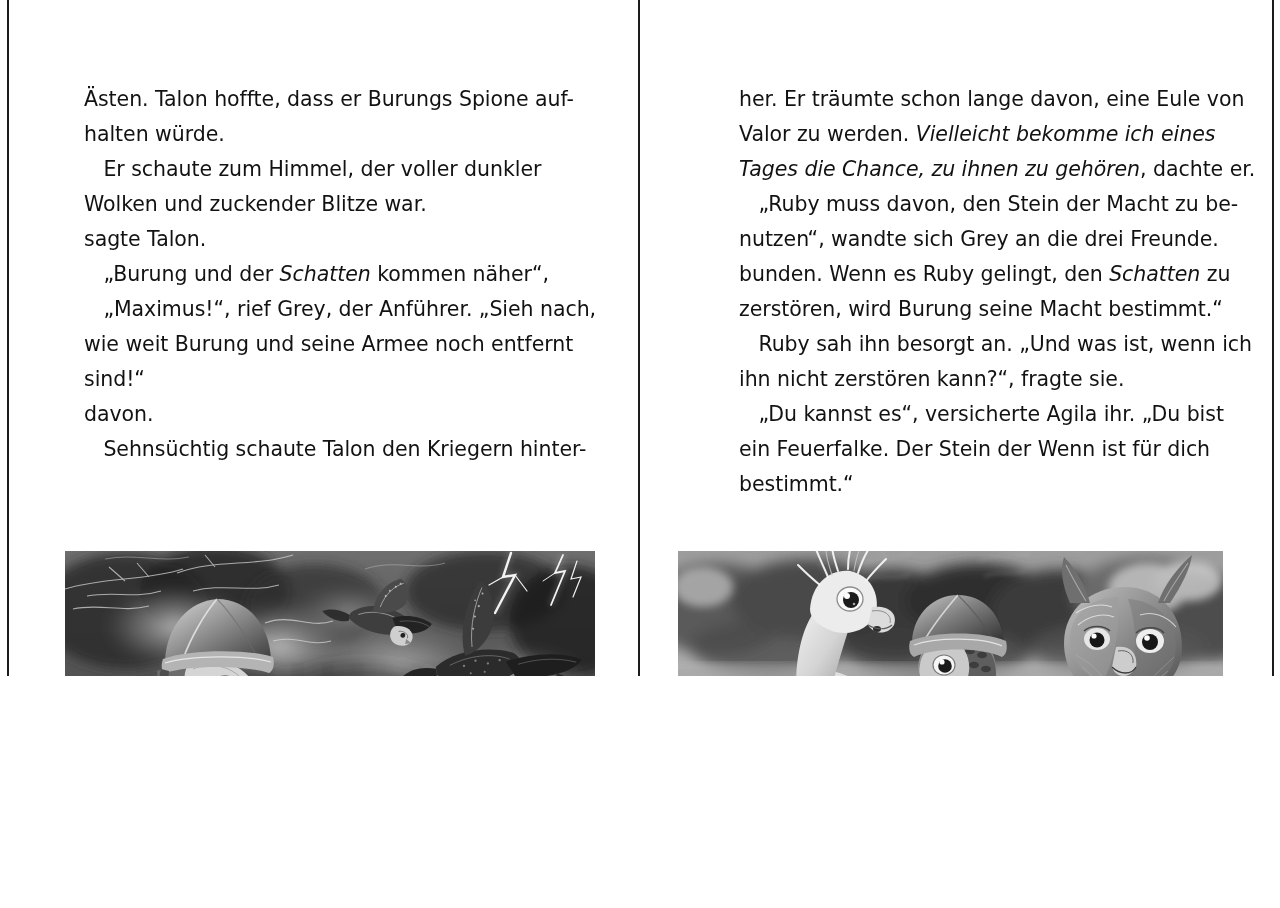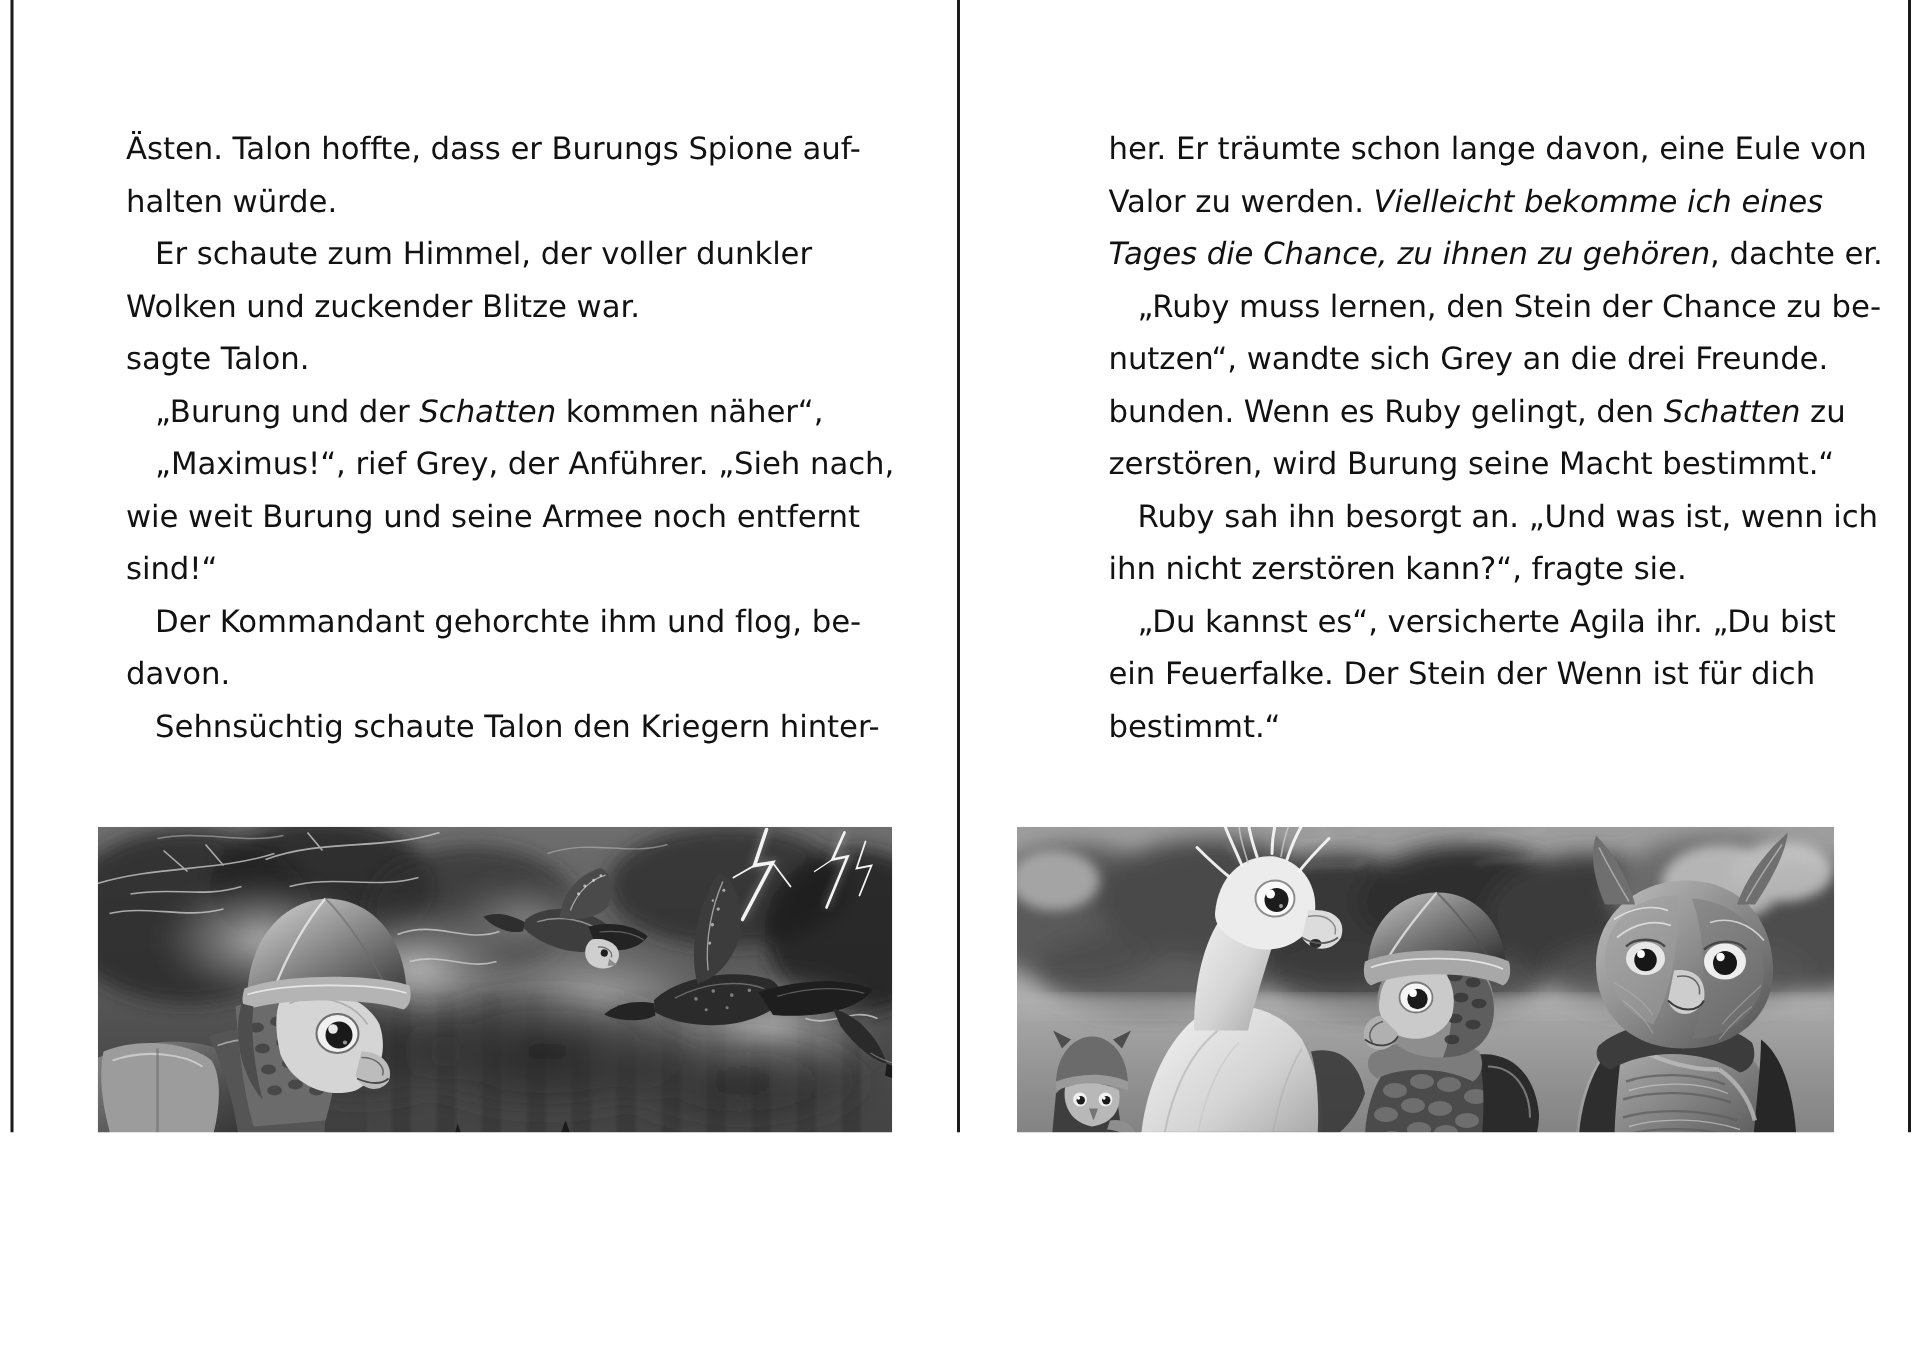--- a/index.html
+++ b/index.html
@@ -3,21 +3,21 @@
 <meta charset="utf-8">
 <style>
   html, body {
     margin: 0;
     padding: 0;
     background: #ffffff;
   }
   #page {
     position: relative;
     width: 1280px;
-    height: 755px;
+    height: 676px;
     background: #ffffff;
     overflow: hidden;
     font-family: "DejaVu Sans", "Liberation Sans", sans-serif;
   }
 
   
   .scan-border-left,
   .scan-border-right,
   .scan-border-bottom,
   .scan-border-gutter {
@@ -94,21 +94,20 @@
     <div class="text-block left-col">
       <span class="text-line"><span>Ästen. Talon hoffte, dass er Burungs Spione auf-</span></span>
       <span class="text-line"><span>halten würde.</span></span>
       <span class="text-line"><span>   Er schaute zum Himmel, der voller dunkler</span></span>
       <span class="text-line"><span>Wolken und zuckender Blitze war.</span></span>
       <span class="text-line"><span>sagte Talon.</span></span>
       <span class="text-line"><span>   „Burung und der </span><em>Schatten</em><span> kommen näher“,</span></span>
       <span class="text-line"><span>   „Maximus!“, rief Grey, der Anführer. „Sieh nach,</span></span>
       <span class="text-line"><span>wie weit Burung und seine Armee noch entfernt</span></span>
       <span class="text-line"><span>sind!“</span></span>
-      <span class="text-line"><span>   Der Kommandant gehorchte ihm und flog, be-</span></span>
       <span class="text-line"><span>davon.</span></span>
       <span class="text-line"><span>   Sehnsüchtig schaute Talon den Kriegern hinter-</span></span>
     </div>
 
     <div class="illus illus-left">
       <div class="illus-inner">
         <svg viewBox="0 0 530 221" preserveAspectRatio="none">
           <defs>
             <linearGradient id="lsky" x1="0" y1="0" x2="0" y2="1">
               <stop offset="0%" stop-color="#6e6e6e"></stop>
@@ -337,21 +336,21 @@
       </div>
     </div>
   </div>
 
   <div class="page-half right">
 
     <div class="text-block right-col">
       <span class="text-line"><span>her. Er träumte schon lange davon, eine Eule von</span></span>
       <span class="text-line"><span>Valor zu werden. </span><em>Vielleicht bekomme ich eines</em></span>
       <span class="text-line"><em>Tages die Chance, zu ihnen zu gehören</em><span>, dachte er.</span></span>
-      <span class="text-line"><span>   „Ruby muss lernen, den Stein der Chance zu be-</span></span>
+      <span class="text-line"><span>   „Ruby muss davon, den Stein der Macht zu be-</span></span>
       <span class="text-line"><span>nutzen“, wandte sich Grey an die drei Freunde.</span></span>
       <span class="text-line"><span>bunden. Wenn es Ruby gelingt, den </span><em>Schatten</em><span> zu</span></span>
       <span class="text-line"><span>zerstören, wird Burung seine Macht bestimmt.“</span></span>
       <span class="text-line"><span>   Ruby sah ihn besorgt an. „Und was ist, wenn ich</span></span>
       <span class="text-line"><span>ihn nicht zerstören kann?“, fragte sie.</span></span>
       <span class="text-line"><span>   „Du kannst es“, versicherte Agila ihr. „Du bist</span></span>
       <span class="text-line"><span>ein Feuerfalke. Der Stein der Wenn ist für dich</span></span>
       <span class="text-line"><span>bestimmt.“</span></span>
     </div>
 

